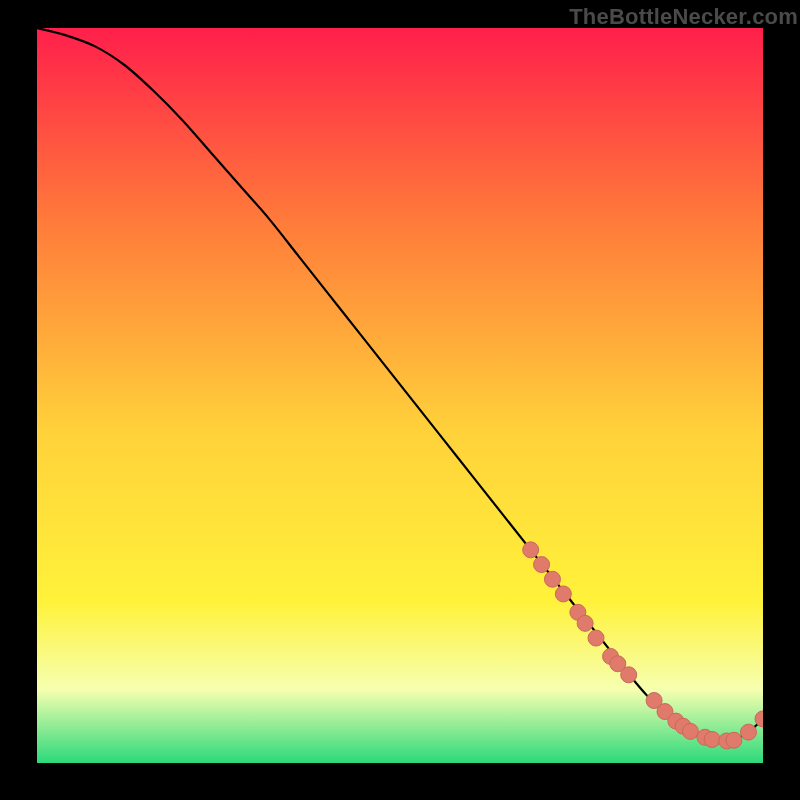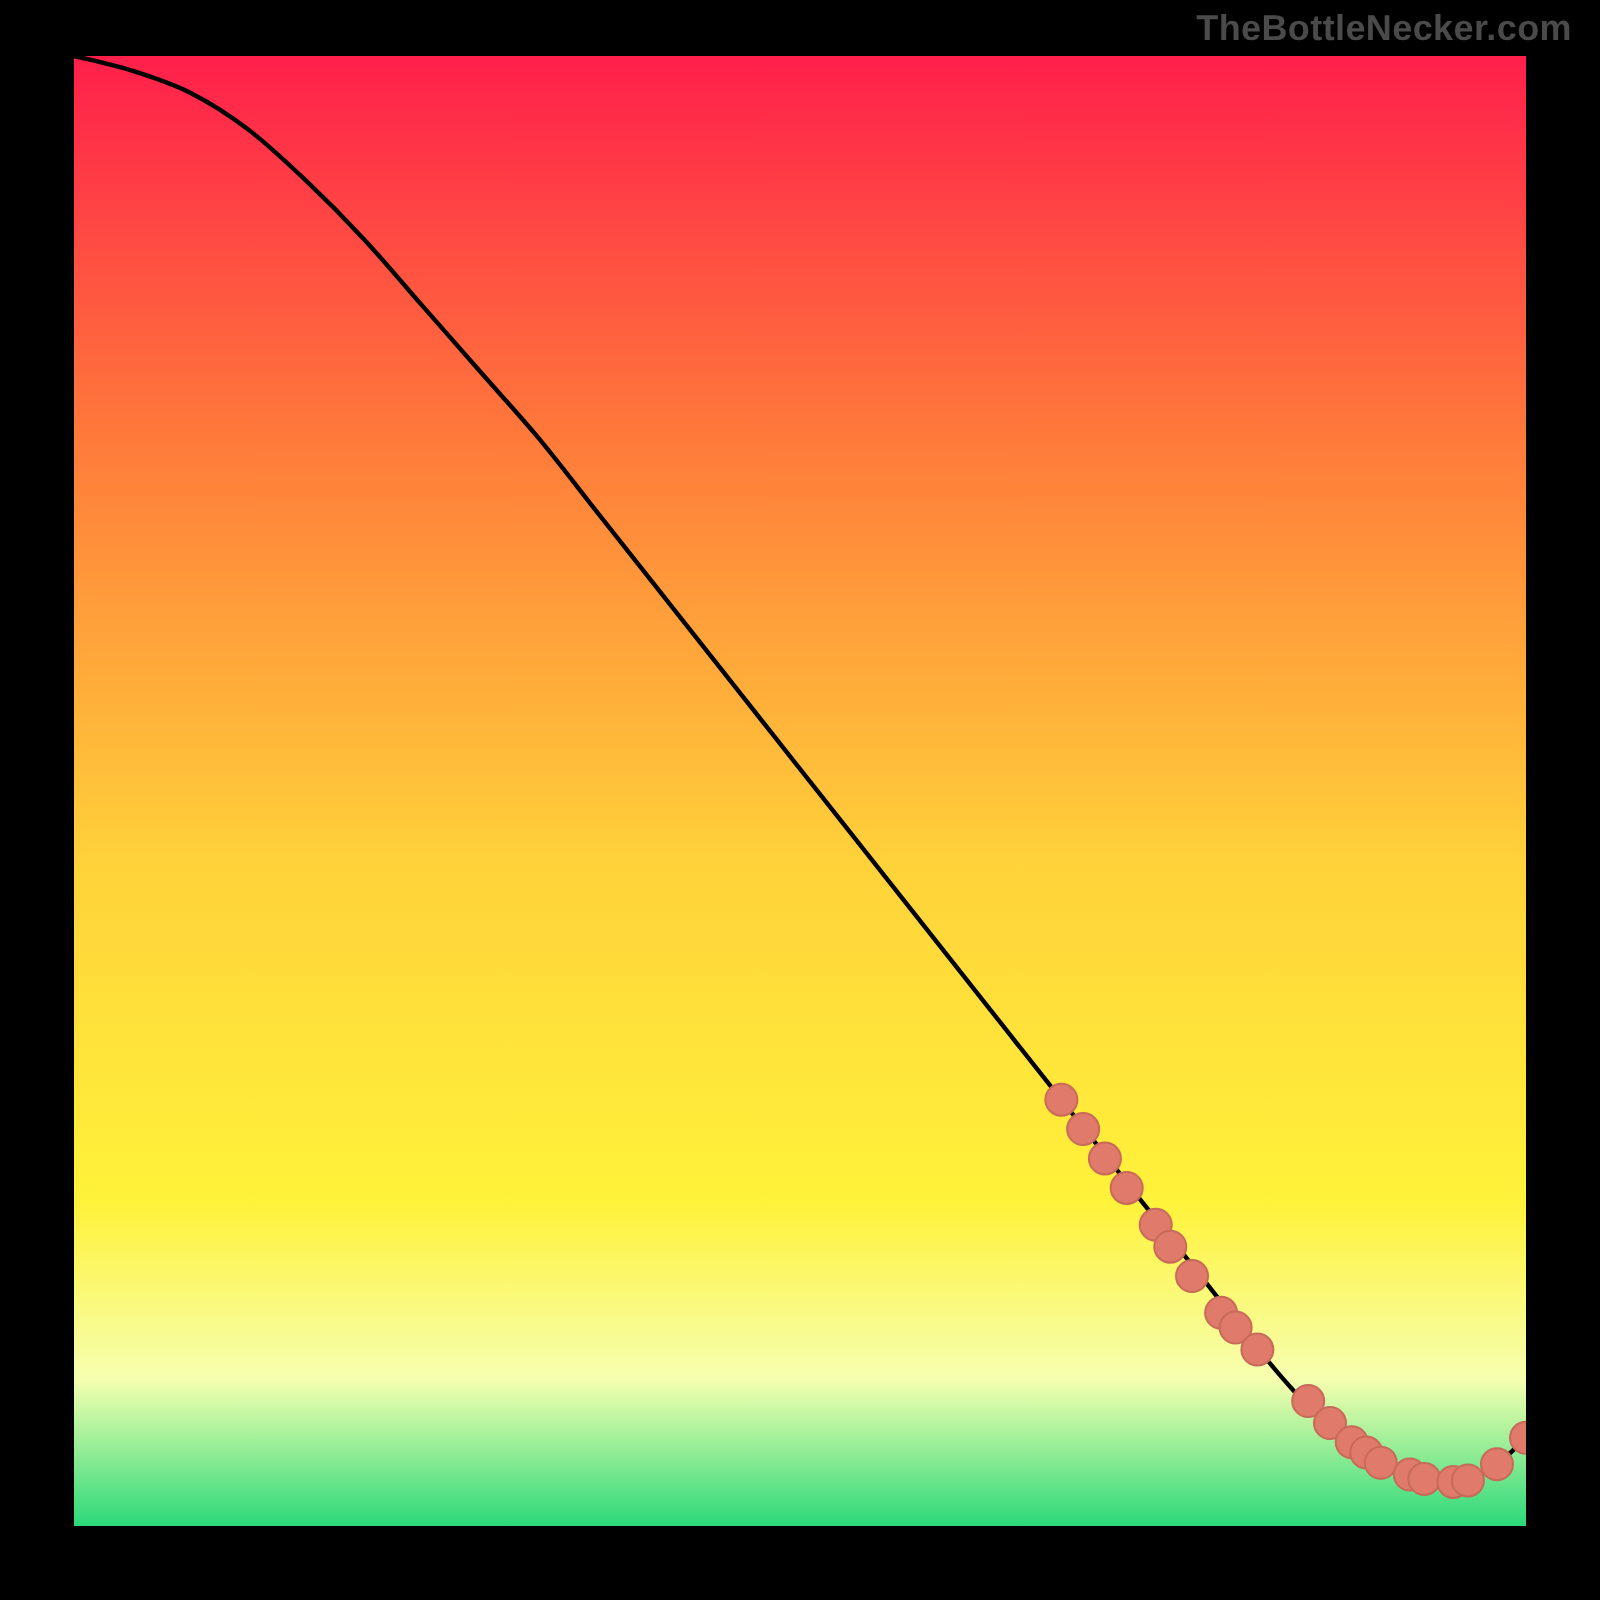--- a/index.html
+++ b/index.html
@@ -6,23 +6,23 @@
   html, body { width: 800px; height: 800px; overflow: hidden; background: #000; }
   .stage {
     position: relative;
     width: 800px;
     height: 800px;
     background: #000;
   }
   .watermark {
     position: absolute;
     top: 4px;
-    right: 14px;
+    right: 2px;
     font-family: Arial, Helvetica, sans-serif;
-    font-size: 18px;
+    font-size: 22px;
     font-weight: 600;
     color: #4a4a4a;
     letter-spacing: 0.2px;
   }
   .plot {
     position: absolute;
     left: 37px;
     top: 28px;
     width: 726px;
     height: 735px;

